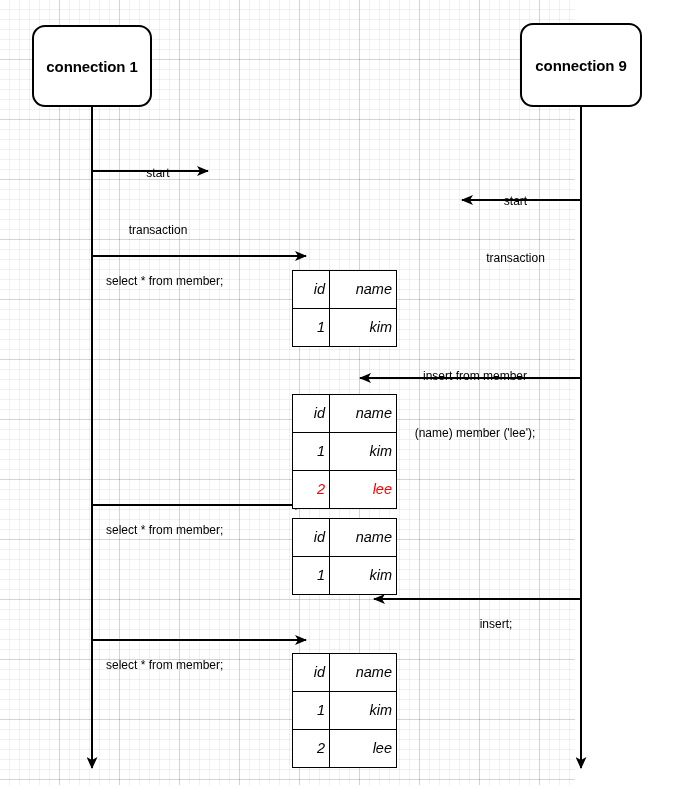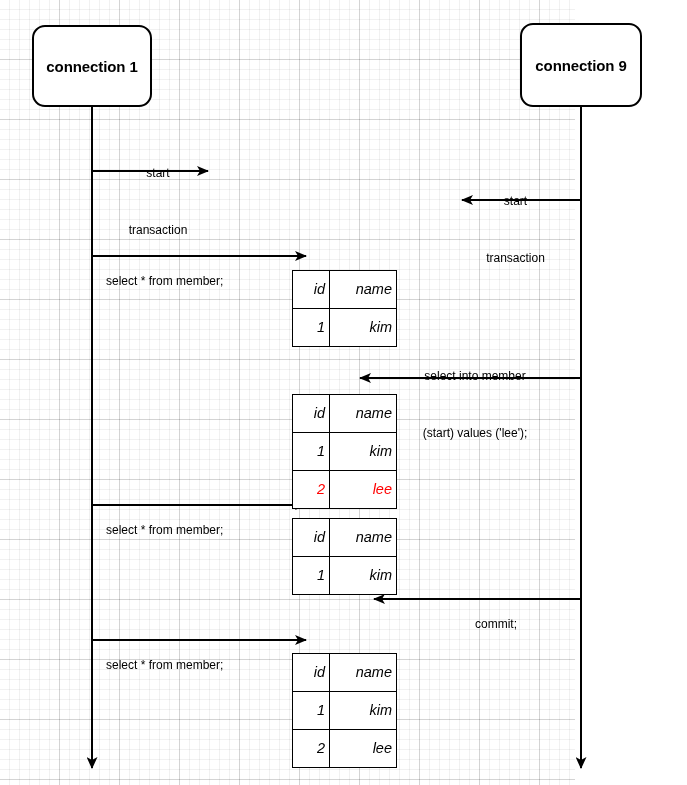--- a/index.html
+++ b/index.html
@@ -109,30 +109,30 @@
   <div class="msg-label" style="left:450px;top:154px;width:131px;text-align:center;">
     <div>start</div>
     <div>transaction</div>
   </div>
 
   <div class="msg-label" style="left:106px;top:234px;width:210px;text-align:left;">
     <div>select * from member;</div>
   </div>
 
   <div class="msg-label" style="left:375px;top:329px;width:200px;text-align:center;">
-    <div>select into member</div>
-    <div>(start) values ('lee');</div>
+    <div>insert from member</div>
+    <div>(name) member ('lee');</div>
   </div>
 
   <div class="msg-label" style="left:106px;top:483px;width:210px;text-align:left;">
     <div>select * from member;</div>
   </div>
 
   <div class="msg-label" style="left:396px;top:577px;width:200px;text-align:center;">
-    <div>commit;</div>
+    <div>insert;</div>
   </div>
 
   <div class="msg-label" style="left:106px;top:618px;width:210px;text-align:left;">
     <div>select * from member;</div>
   </div>
 
   <table class="rs" style="left:292px;top:270px;">
     <tbody>
         <tr>
       <td class="c-id">id</td>

